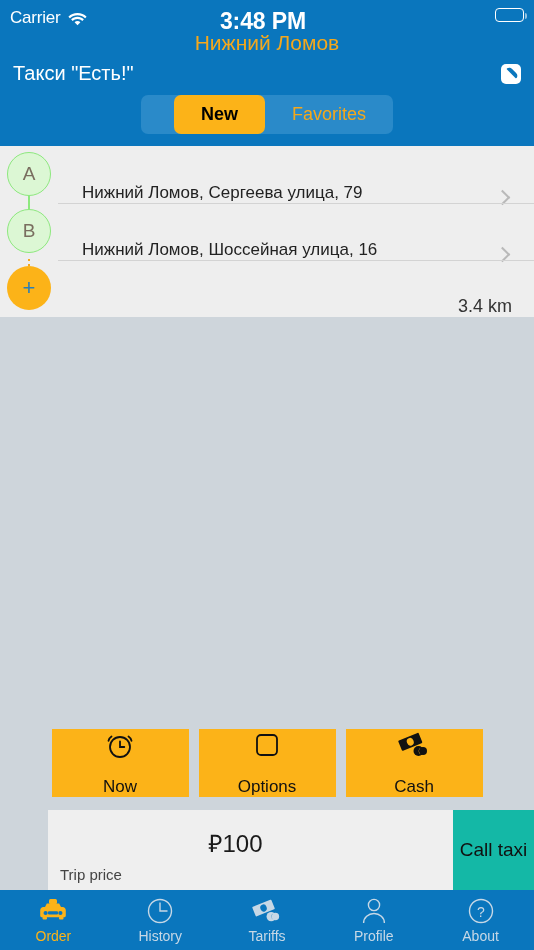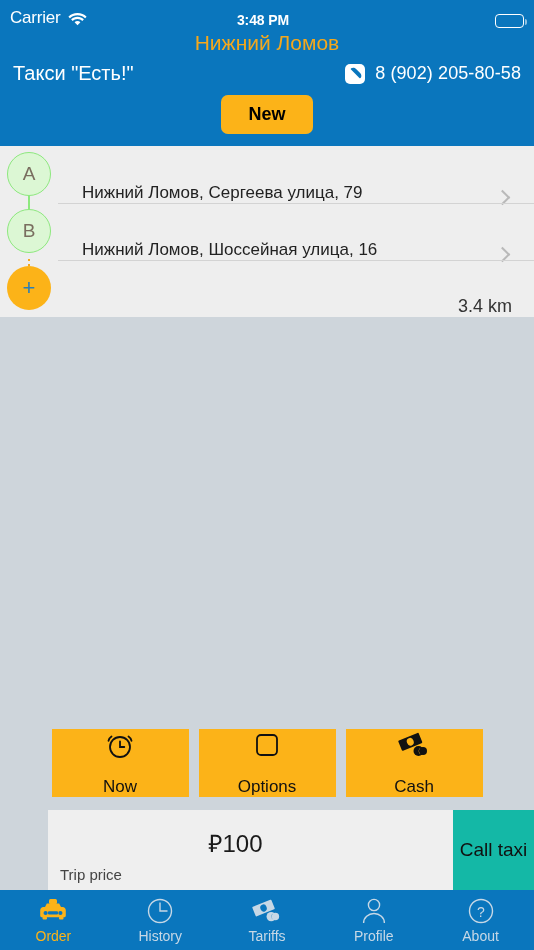--- a/index.html
+++ b/index.html
@@ -12,30 +12,30 @@
   #app {
     position:relative;
     width:534px; height:950px;
     display:flex; flex-direction:column;
   }
 
   
   .header { background:#0a76bd; flex:0 0 auto; }
 
   .statusbar {
-    height:28px; display:flex; align-items:flex-end;
-    padding:0 10px; color:#ffffff;
+    height:28px; display:flex; align-items:flex-start;
+    padding:8px 10px; color:#ffffff;
     font-size:17px; position:relative;
   }
   .sb-left { display:flex; align-items:center; gap:7px; }
   .sb-carrier { font-size:17px; letter-spacing:-0.2px; }
   .wifi-icon { width:19px; height:14px; position:relative; display:inline-block; }
   .sb-time {
     position:absolute; left:0; right:8px; text-align:center;
-    font-size:14px; font-weight:bold; letter-spacing:-0.1px;
+    font-size:23px; font-weight:bold; letter-spacing:-0.1px;
     pointer-events:none;
   }
   .sb-right { margin-left:auto; display:flex; align-items:center; }
   .battery {
     width:29px; height:14px; border:1.5px solid #fff;
     border-radius:4px; position:relative; padding:1.5px;
   }
   .battery::after {
     content:""; position:absolute; right:-4px; top:4px;
     width:2.5px; height:6px; background:rgba(255,255,255,.55);
@@ -57,21 +57,21 @@
   .phone-icon {
     width:20px; height:20px; background:#ffffff;
     border-radius:5px; position:relative; flex:0 0 auto;
   }
   .phone-num { font-size:18px; letter-spacing:0.1px; }
 
   .segmented {
     display:flex; justify-content:center; padding:4px 0 12px;
   }
   .seg-wrap {
-    display:flex; background:#2a8ac9; border-radius:7px;
+    display:flex; background:#2a8ac9; border-radius:7px;padding-left:33px;
   }
   .seg {
     font-size:18px; padding:9px 27px;
     border-radius:7px; cursor:pointer;
     color:#f5a81c; background:transparent;
     border:none; font-family:inherit;
   }
   .seg.active { background:#fcb318; color:#000000; font-weight:bold; }
 
   
@@ -198,27 +198,27 @@
     <div class="city-title">Нижний Ломов</div>
 
     <div class="brandrow">
       <div class="brand-name">Такси "Есть!"</div>
       <div class="phone-block">
         <span class="phone-icon">
           <svg width="20" height="20" viewBox="0 0 20 20">
             <path d="M6.2 4.2c1.6-1 3.6-0.6 4.9 0.7l4 4c1.3 1.3 1.7 3.3 0.7 4.9-0.3 0.5-1 0.6-1.4 0.2L6 5.6c-0.4-0.4-0.3-1.1 0.2-1.4z" fill="#0a76bd"></path>
           </svg>
         </span>
-        <span class="phone-num">8 (902) 205-80-58</span>
       </div>
     </div>
 
     <div class="segmented">
       <div class="seg-wrap">
         <button class="seg active">New</button>
+        <button class="seg">Favorites</button>
       </div>
     </div>
   </div>
 
 
   <div class="route-list">
 
     <div class="rail">
       <div class="rail-line" style="top:44px; height:25px;"></div>
       <div class="rail-dots" style="top:113px; height:26px;"></div>

